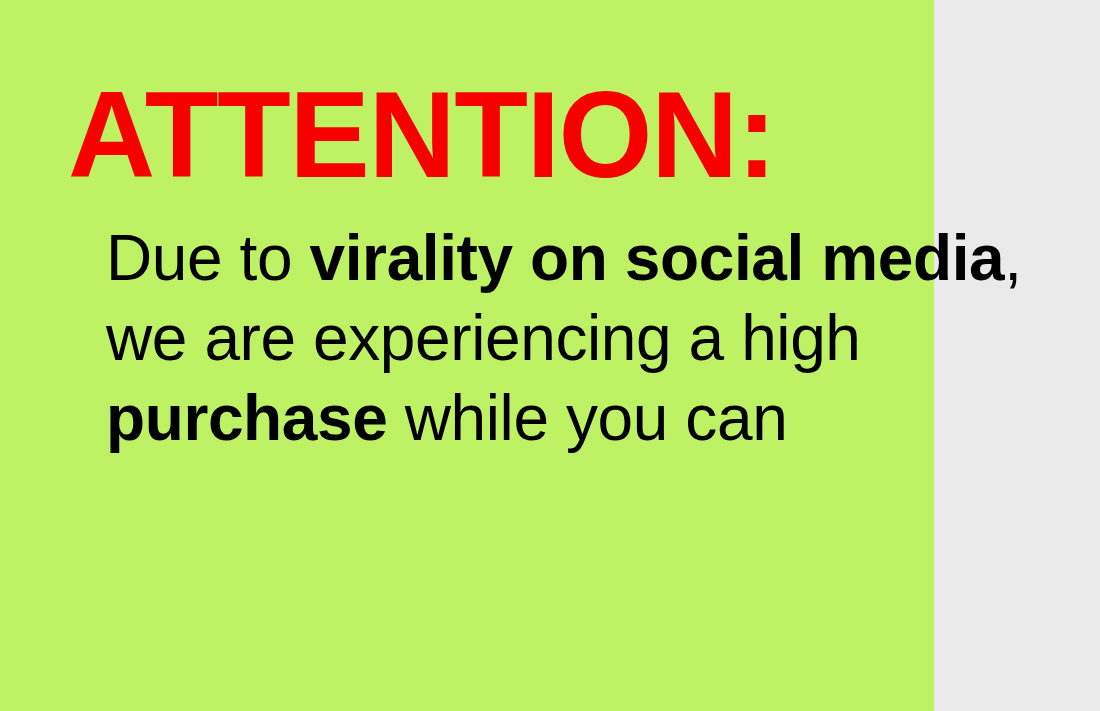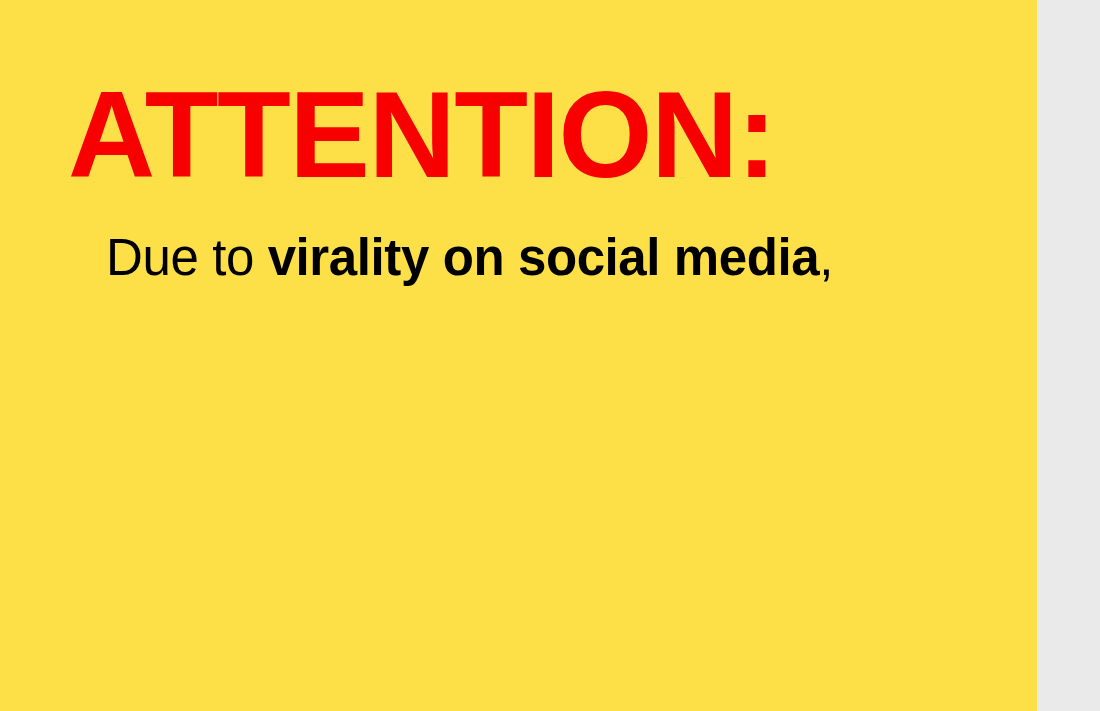--- a/index.html
+++ b/index.html
@@ -11,24 +11,24 @@
   body {
     width: 1100px;
     height: 711px;
     overflow: hidden;
     font-family: "Liberation Sans", sans-serif;
     background: #eaeaea;
   }
 
   .banner {
     position: relative;
-    width: 1037px;
+    width: 934px;
     height: 711px;
     box-sizing: border-box;
-    background: #fde047;
+    background: #bef264;
     text-decoration: underline;
   }
 
   
   .headline {
     position: absolute;
     left: 68px;
     top: 74px;
     margin: 0;
     font-family: "Liberation Sans", sans-serif;
@@ -45,21 +45,21 @@
 
   
   .body-copy {
     position: absolute;
     left: 106px;
     top: 218px;
     width: 960px;
     margin: 0;
     font-family: "Liberation Sans", sans-serif;
     font-weight: 400;
-    font-size: 51px;
+    font-size: 64px;
     line-height: 80px;
     letter-spacing: -0.4px;
     color: #000000;
   }
 
   .body-copy .line {
     display: block;
     white-space: nowrap;
   }
 
@@ -75,19 +75,21 @@
 <body>
 
 <div class="banner">
 
   <h1 class="headline">ATTENTION:</h1>
 
   <p class="body-copy">
 
     <span class="line"><span>Due to </span><strong>virality on social media</strong><span>,</span></span>
 
+    <span class="line"><span>we are experiencing a high</span></span>
 
 
 
+    <span class="line"><strong>purchase</strong><span> while you can</span></span>
 
   </p>
 
 </div>
 
 </body></html>

